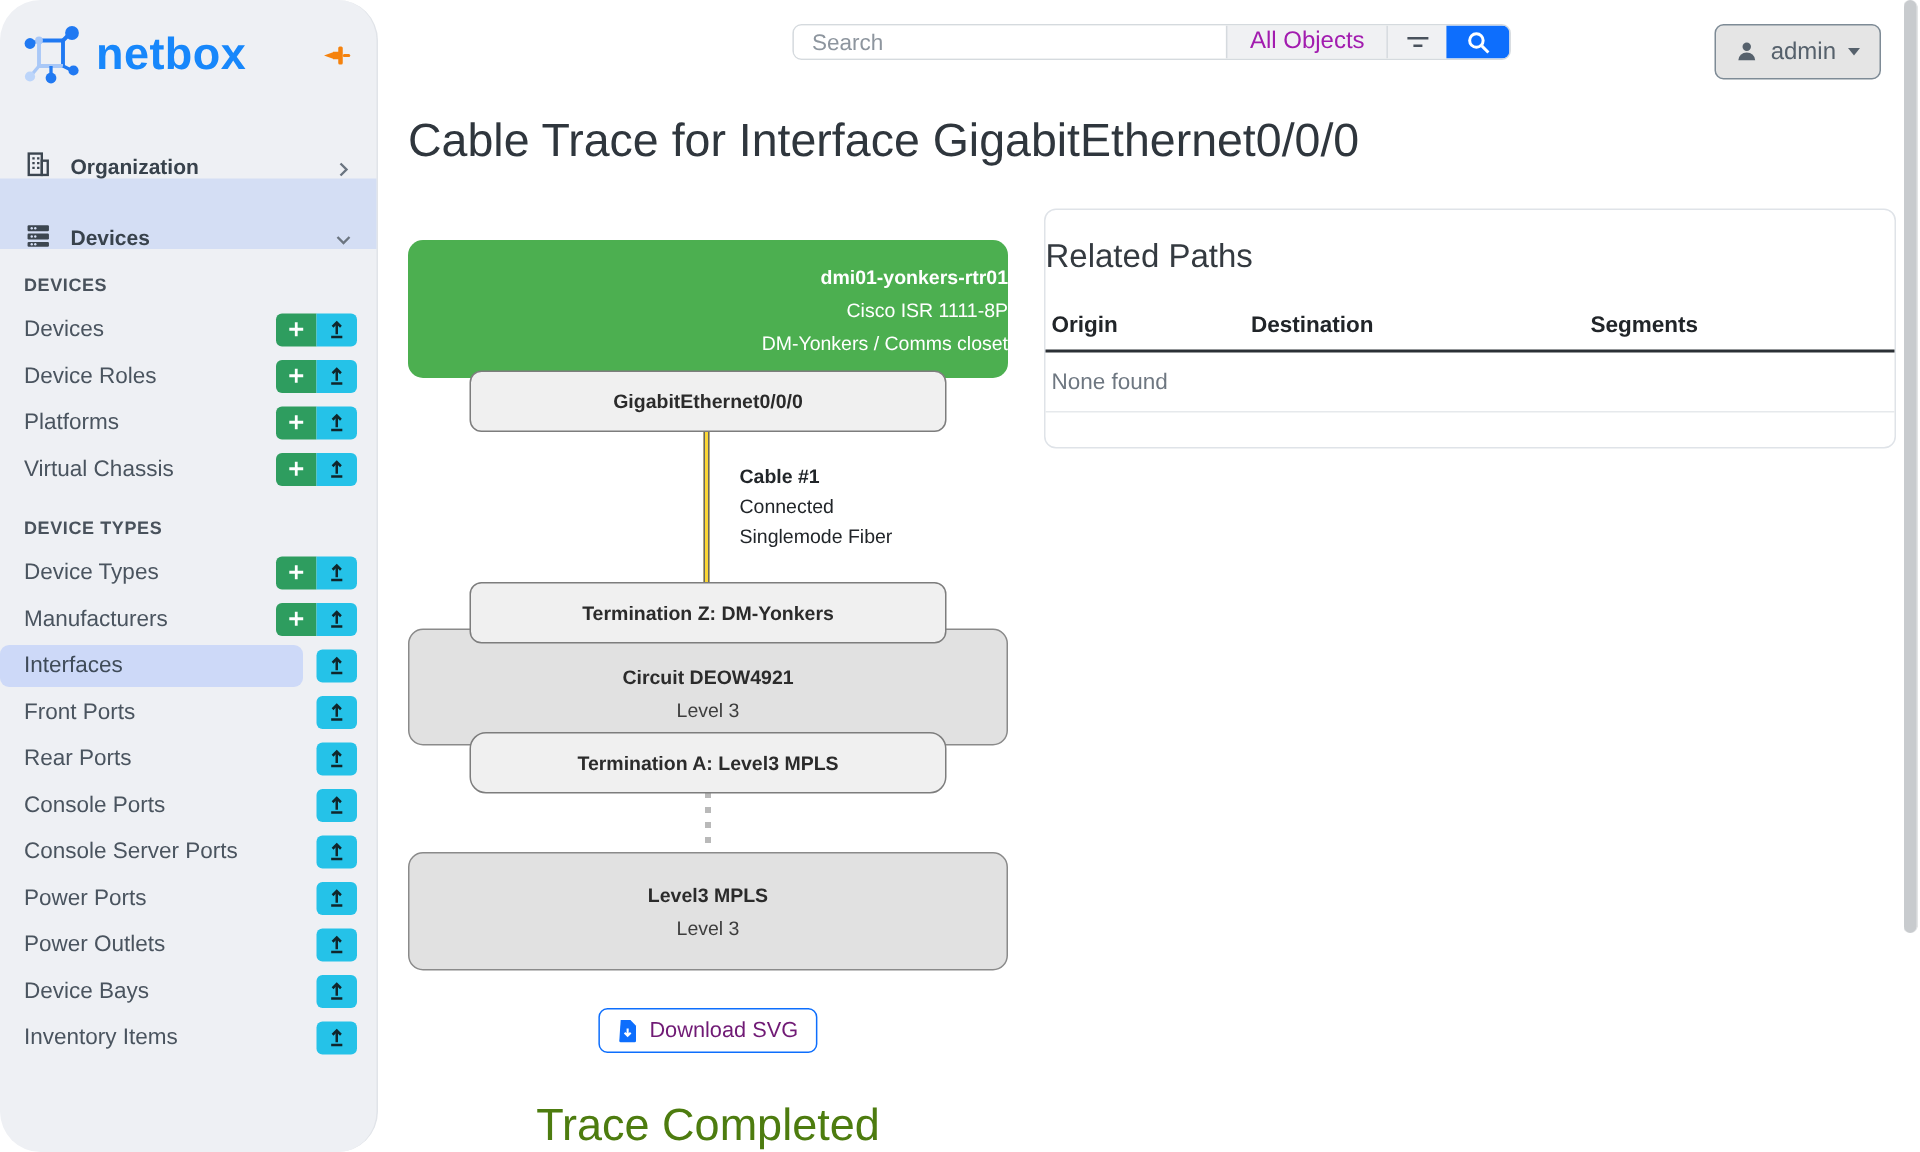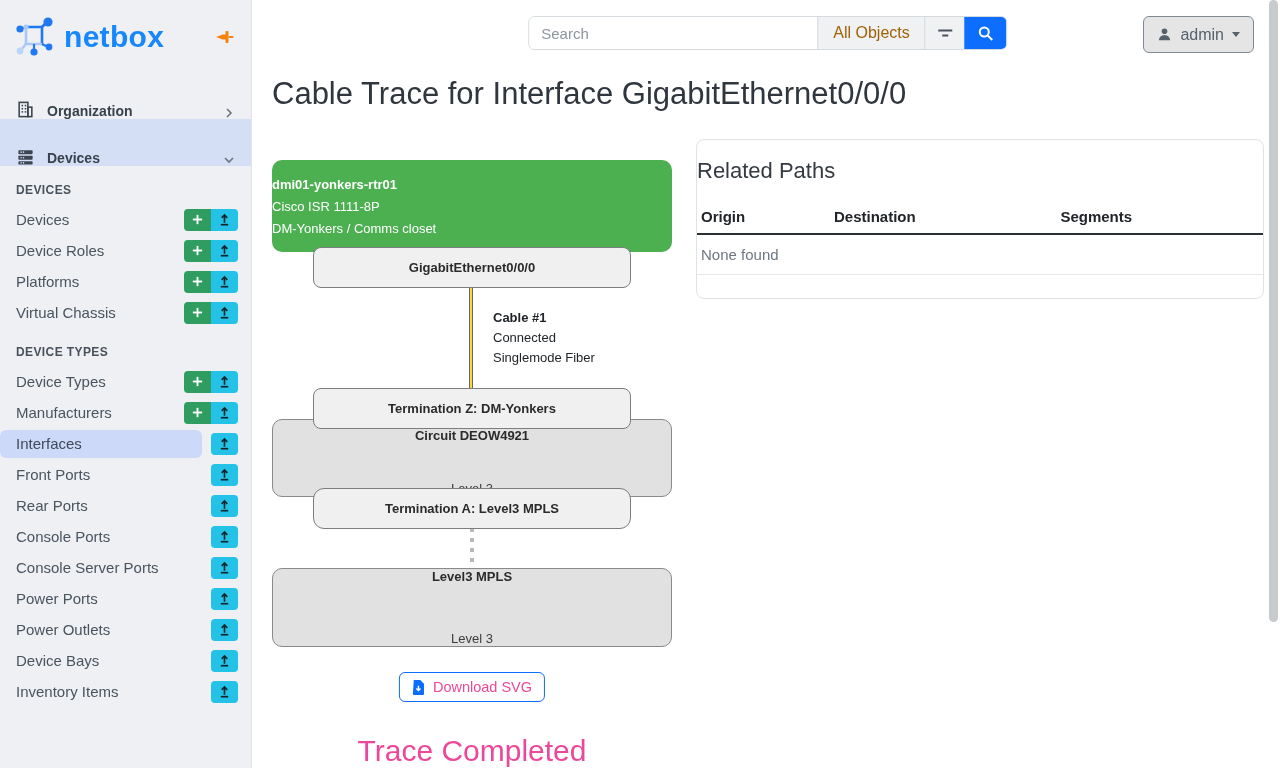--- a/index.html
+++ b/index.html
@@ -5,21 +5,21 @@
   * { box-sizing: border-box; }
   html,body { margin:0; padding:0; }
   body {
     width:1280px; height:768px; overflow:hidden;
     font-family:"Liberation Sans", sans-serif;
     background:#ffffff; color:#212529;
   }
   
   .sidebar {
     position:fixed; left:0; top:0; width:252px; height:768px;
-    background:#eef0f4; border-right:1px solid #e1e4e9;
+    background:#eef0f4; border-right:1px solid #e1e4e9;border-radius:27px;
   }
   .logo-row { display:flex; align-items:center; padding:14px 16px 12px 12px; height:72px; }
   .wordmark { font-size:30px; font-weight:bold; color:#1787fb; margin-left:8px; letter-spacing:0.3px; }
   .pin-btn { margin-left:auto; display:flex; cursor:pointer; }
   .nav-item {
     display:flex; align-items:flex-end; height:47px; padding:0 16px;
     color:#38424c; font-weight:bold; font-size:14px; cursor:pointer;
   }
   .nav-item .nav-ic { display:flex; margin-right:12px; }
   .nav-item .chev { margin-left:auto; display:flex; }
@@ -41,82 +41,82 @@
     cursor:pointer; border:none; padding:0;
   }
   .btn-add { background:#2e9d5f; border-radius:4px 0 0 4px; }
   .btn-imp { background:#25c2e8; border-radius:0 4px 4px 0; }
   .btn-imp.solo { border-radius:4px; }
   
   .main { margin-left:256px; padding:0 16px; height:768px; position:relative; }
   .topbar { position:relative; height:70px; }
   .search-group {
     position:absolute; left:50%; transform:translateX(-50%); top:16px;
-    display:flex; height:34px; border:1px solid #d5dade; border-radius:6px;
+    display:flex; height:24px; border:1px solid #d5dade; border-radius:6px;
     overflow:hidden; background:#fff;
   }
   .search-input { width:288px; border:none; outline:none; padding:0 12px; font-size:15px; color:#333; font-family:"Liberation Sans", sans-serif; }
   .search-input::placeholder { color:#8d959e; }
   .scope {
     display:flex; align-items:center; padding:0 15px; background:#f0f1f3;
-    border-left:1px solid #d5dade; font-size:16px; color:#a16207; cursor:pointer; white-space:nowrap;
+    border-left:1px solid #d5dade; font-size:16px; color:#a21caf; cursor:pointer; white-space:nowrap;
   }
   .filter-btn { display:flex; align-items:center; justify-content:center; width:40px; background:#f0f1f3; border-left:1px solid #d5dade; cursor:pointer; }
   .search-btn { display:flex; align-items:center; justify-content:center; width:42px; background:#0d6efd; cursor:pointer; border:none; }
   .user-btn {
     position:absolute; right:10px; top:16px; height:37px; display:flex; align-items:center;
     gap:8px; padding:0 13px; border:1px solid #7e8b96; border-radius:6px;
     color:#56616c; font-size:16px; background:#e5e5e5; cursor:pointer;
   }
   .caret { width:0; height:0; border-left:4px solid transparent; border-right:4px solid transparent; border-top:5px solid #56616c; }
   .page-title { margin:6px 0 0; font-size:31px; font-weight:400; color:#2f363d; }
   .content { display:flex; align-items:flex-start; margin-top:27px; }
   
   .trace-wrap { position:relative; width:400px; height:625px; margin-right:24px; margin-top:21px; flex-shrink:0; }
   .device-box {
     position:absolute; left:0; top:0; width:400px; height:92px; background:#4caf50;
     border-radius:10px; color:#fff; display:flex; flex-direction:column; justify-content:center;
-    align-items:flex-start; gap:7px; cursor:pointer;
+    align-items:flex-end; gap:7px; cursor:pointer;
   }
   .device-name { font-weight:bold; font-size:13px; }
   .device-sub { font-size:13px; }
   .port-box {
     position:absolute; left:41px; width:318px; height:41px; background:#f0f0f0;
     border:1px solid #7d7d7d; border-radius:8px; display:flex; align-items:center;
     justify-content:center; font-size:13px; font-weight:bold; color:#2b2b2b; z-index:2; cursor:pointer;
   }
   .iface-box { top:87px; }
   .termz-box { top:228px; }
   .terma-box { top:328px;border-radius:11px; }
   .big-box {
     position:absolute; left:0; width:400px; background:#e1e1e1; border:1px solid #8a8a8a;
     border-radius:10px; display:flex; flex-direction:column; align-items:center;
-    justify-content:space-between; gap:7px; z-index:1; cursor:pointer;
+    justify-content:center; gap:7px; z-index:1; cursor:pointer;
   }
   .circuit-box { top:259px; height:78px; padding-top:8px; }
   .pn-box { top:408px; height:79px; }
   .box-title { font-weight:bold; font-size:13px; color:#2b2b2b; }
   .box-sub { font-size:13px; color:#3d3d3d; }
   .cable-line {
     position:absolute; left:197px; top:128px; width:4px; height:100px;
     background:#fcd735; border-left:1px solid #666; border-right:1px solid #666;
   }
   .cable-label { position:absolute; left:221px; top:148px; font-size:13px; color:#212529; line-height:20px; text-align:left; }
   .cable-label .b { font-weight:bold; }
   .dash-line {
     position:absolute; left:198px; top:368px; width:4px; height:38px;
     background:repeating-linear-gradient(to bottom, #b9b9b9 0 4px, transparent 4px 10px);
   }
   .dl-btn {
     position:absolute; left:50%; transform:translateX(-50%); top:512px;
     display:flex; align-items:center; gap:8px; height:30px; padding:0 12px;
-    border:1px solid #0d6efd; border-radius:6px; color:#ec4899; font-size:14.5px;
+    border:1px solid #0d6efd; border-radius:6px; color:#701a75; font-size:14.5px;
     background:#fff; cursor:pointer; white-space:nowrap;
   }
-  .trace-status { position:absolute; top:574px; width:100%; text-align:center; font-size:30px; color:#ec4899; }
+  .trace-status { position:absolute; top:574px; width:100%; text-align:center; font-size:30px; color:#4d7c0f; }
   
   .card {
     flex:1; max-width:568px; border:1px solid #dfe3e8; border-radius:8px;
     background:#fff; padding:16px 0 8px; min-height:160px;
   }
   .card-title { font-size:22px; font-weight:400; color:#343a40; margin:2px 0 16px; }
   .paths-table { width:100%; border-collapse:collapse; }
   .paths-table th {
     text-align:left; font-size:15px; font-weight:bold; color:#212529;
     padding:8px 4px; border-bottom:2px solid #2b3035;

